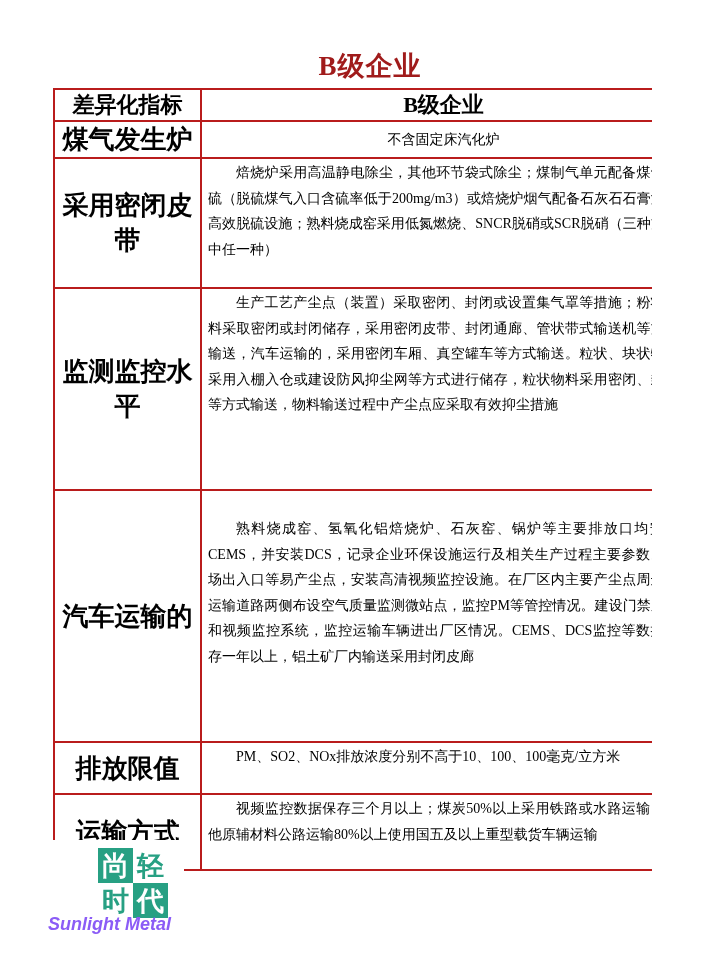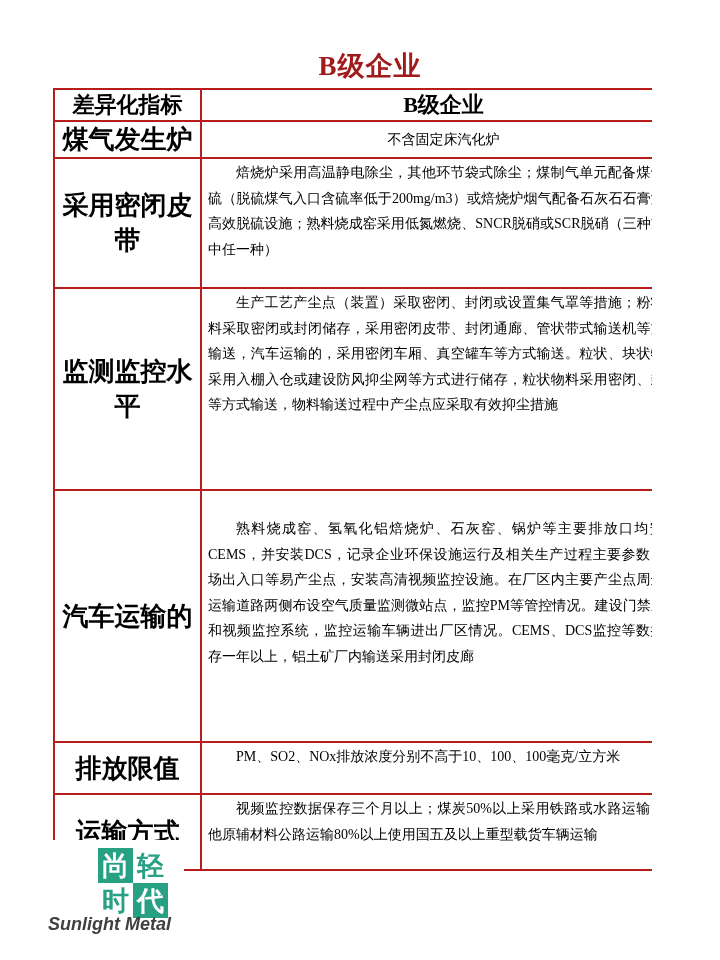--- a/index.html
+++ b/index.html
@@ -92,21 +92,21 @@
   .tile-green{background:#27a083;color:#ffffff;}
   .tile-white{background:#ffffff;color:#27a083;}
   .logo-brand{
     position:absolute;
     left:4px;top:74px;
     width:136px;
     font-family:"Liberation Sans","DejaVu Sans",sans-serif;
     font-style:italic;
     font-weight:bold;
     font-size:18px;
-    color:#404040;
+    color:#8b5cf6;
     white-space:nowrap;
   }
 </style>
 </head>
 <body>
 
 <div class="page">
 
   <div class="doc-title">B级企业</div>
 

